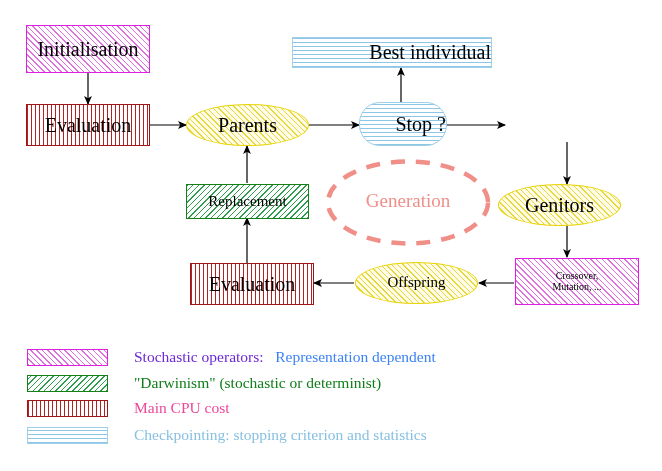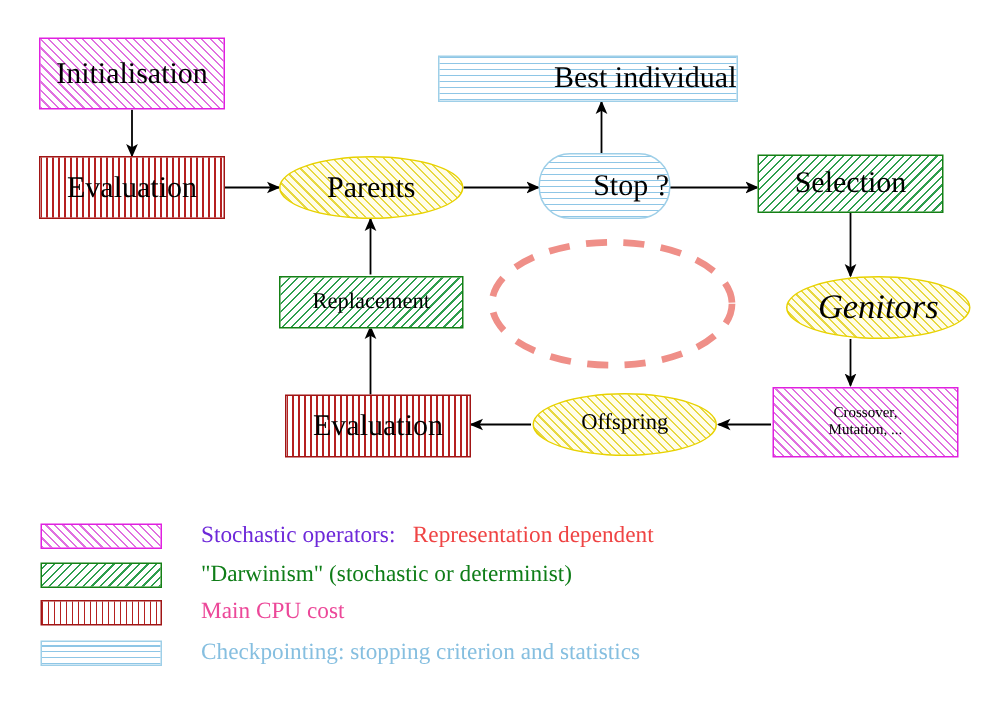--- a/index.html
+++ b/index.html
@@ -108,21 +108,21 @@
     box-sizing: border-box;
     flex: none;
   }
   .legend-text {
     margin-left: 26px;
     white-space: nowrap;
     font-size: 15.5px;
     font-family: "Liberation Serif", "DejaVu Serif", serif;
   }
   .t-magenta { color: #6d28d9; }
-  .t-gold    { color: #ef4444; }
+  .t-gold    { color: #3b82f6; }
   .t-green   { color: #0f7d18; }
   .t-red     { color: #ec4899; }
   .t-blue    { color: #86bfe0; }
 
   .generation-label {
     position: absolute;
     width: 100%;
     text-align: center;
     color: #ef8f88;
     font-size: 19px;
@@ -171,20 +171,21 @@
       <line x1="247" y1="264" x2="247" y2="218" marker-end="url(#arrowhead)"></line>
 
       <line x1="247" y1="183" x2="247" y2="146" marker-end="url(#arrowhead)"></line>
     </g>
   </svg>
 
   <div id="generation-ellipse">
     <svg width="166" height="87" viewBox="0 0 166 87">
       <ellipse cx="83" cy="43.5" rx="80" ry="41" fill="none" stroke="#ef8f88" stroke-width="4.5" stroke-dasharray="14 11" stroke-linecap="butt"></ellipse>
     </svg>
+    <div class="generation-label">Generation</div>
   </div>
 
   <div class="node fill-magenta" style="left:26px; top:25px; width:124px; height:48px; font-size:20px;">
     <span class="node-label">Initialisation</span>
   </div>
 
   <div class="node fill-red" style="left:26px; top:104px; width:124px; height:42px; font-size:20px;">
     <span class="node-label">Evaluation</span>
   </div>
 
@@ -193,25 +194,22 @@
   </div>
 
   <div class="node fill-blue" style="left:292px; top:37px; width:200px; height:31px; font-size:20px;">
     <span class="node-label">Best individual</span>
   </div>
 
   <div class="node fill-blue rounded" style="left:359px; top:102px; width:88px; height:44px; font-size:20px;border-radius:21px;">
     <span class="node-label">Stop ?</span>
   </div>
 
-  <div class="node fill-green" style="left:505px; top:103px; width:124px; height:39px; font-size:20px;">
-    <span class="node-label">Selection</span>
-  </div>
-
-  <div class="node fill-yellow ellipse" style="left:524px; top:184px; width:123px; height:42px; font-size:23px;font-style:italic;">
+
+  <div class="node fill-yellow ellipse" style="left:498px; top:184px; width:123px; height:42px; font-size:20px;">
     <span class="node-label">Genitors</span>
   </div>
 
   <div class="node fill-magenta" style="left:515px; top:258px; width:124px; height:47px; font-size:10px;">
     <span class="node-label">Crossover,
 Mutation, ...</span>
   </div>
 
   <div class="node fill-yellow ellipse" style="left:355px; top:262px; width:123px; height:42px; font-size:15px;">
     <span class="node-label">Offspring</span>

